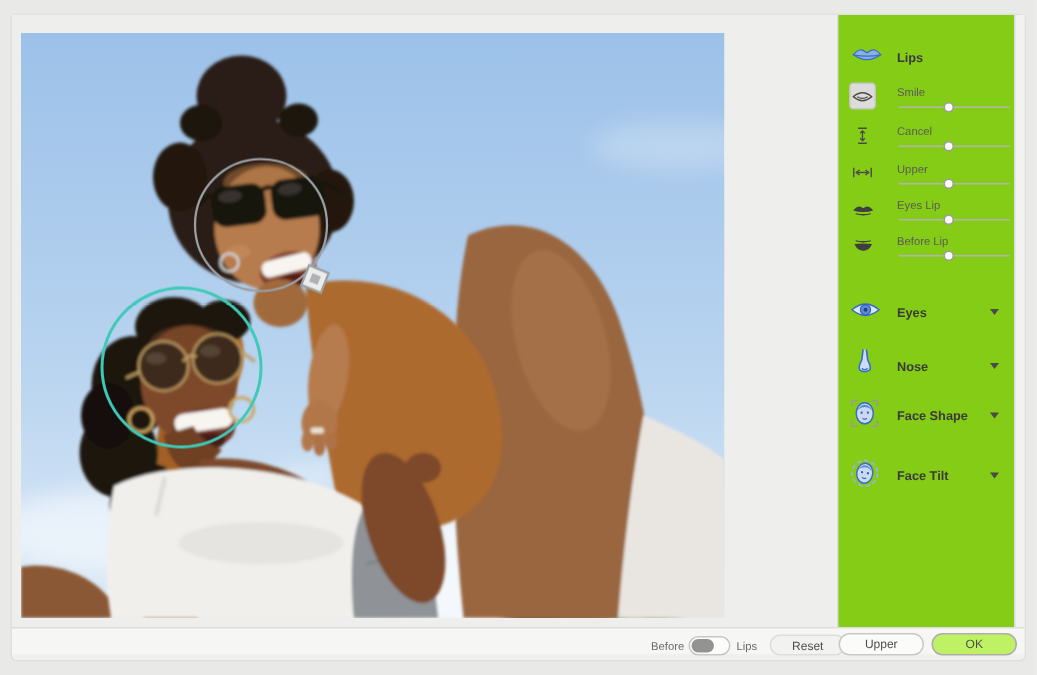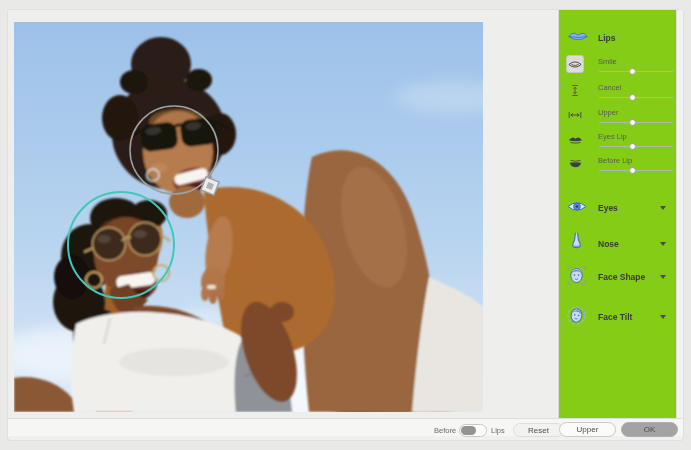--- a/index.html
+++ b/index.html
@@ -80,21 +80,21 @@
     position:absolute; left:1px; top:1px; width:15px; height:9px;
     background:#939391; border-radius:5px;
   }
   .btn {
     position:absolute; font-family:"Liberation Sans",sans-serif; font-size:8px; color:#4c4c4a;
     border-radius:8px; text-align:center; cursor:pointer;
     display:flex; align-items:center; justify-content:center;
   }
   .btn-reset { left:505px; top:4px; width:51px; height:14px; background:#f2f2f0; border:1px solid #dddddb; }
   .btn-cancel { left:551px; top:3px; width:57px; height:15px; background:#fbfbfa; border:1px solid #c9c9c7; }
-  .btn-ok { left:613px; top:3px; width:57px; height:15px; background:#a3a3a3; border:1px solid #adadab; }
+  .btn-ok { left:613px; top:3px; width:57px; height:15px; background:#bef264; border:1px solid #adadab; }
 </style>
 </head>
 <body>
 
 <div class="dialog">
 
   <div class="canvas-area">
     <div class="photo-wrap">
       <svg width="469" height="390" viewBox="0 0 469 390">
         <defs>

